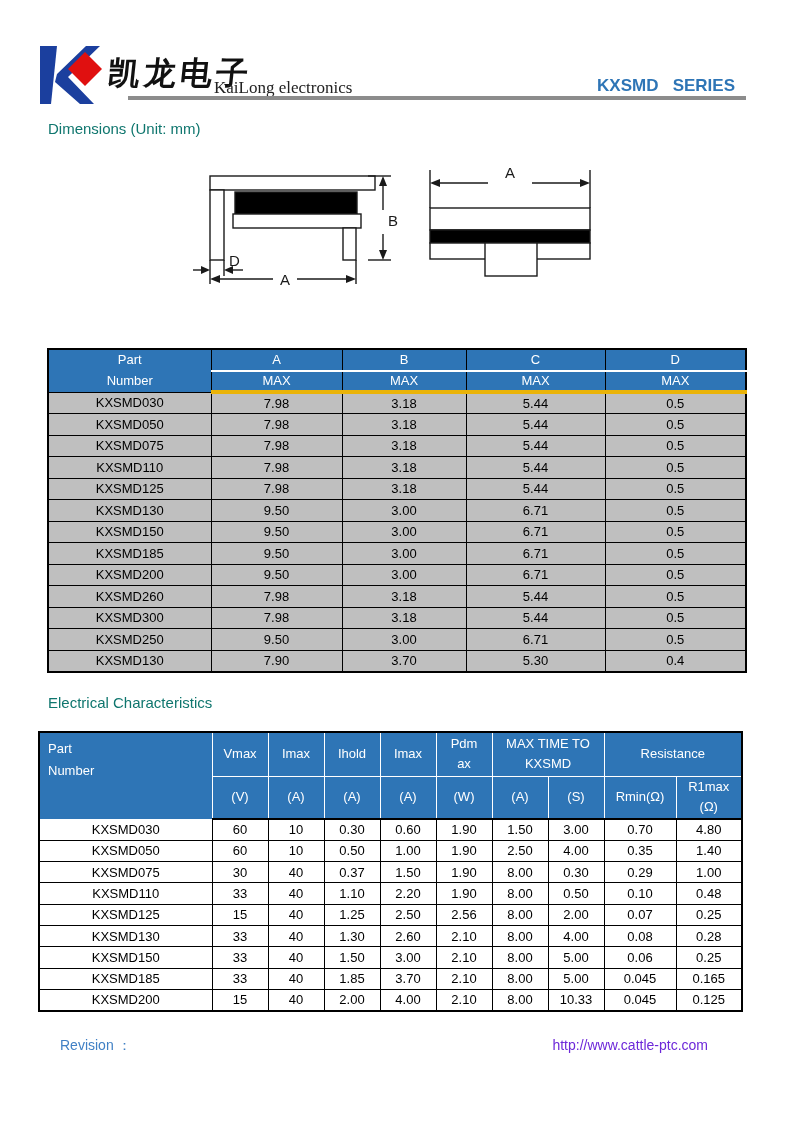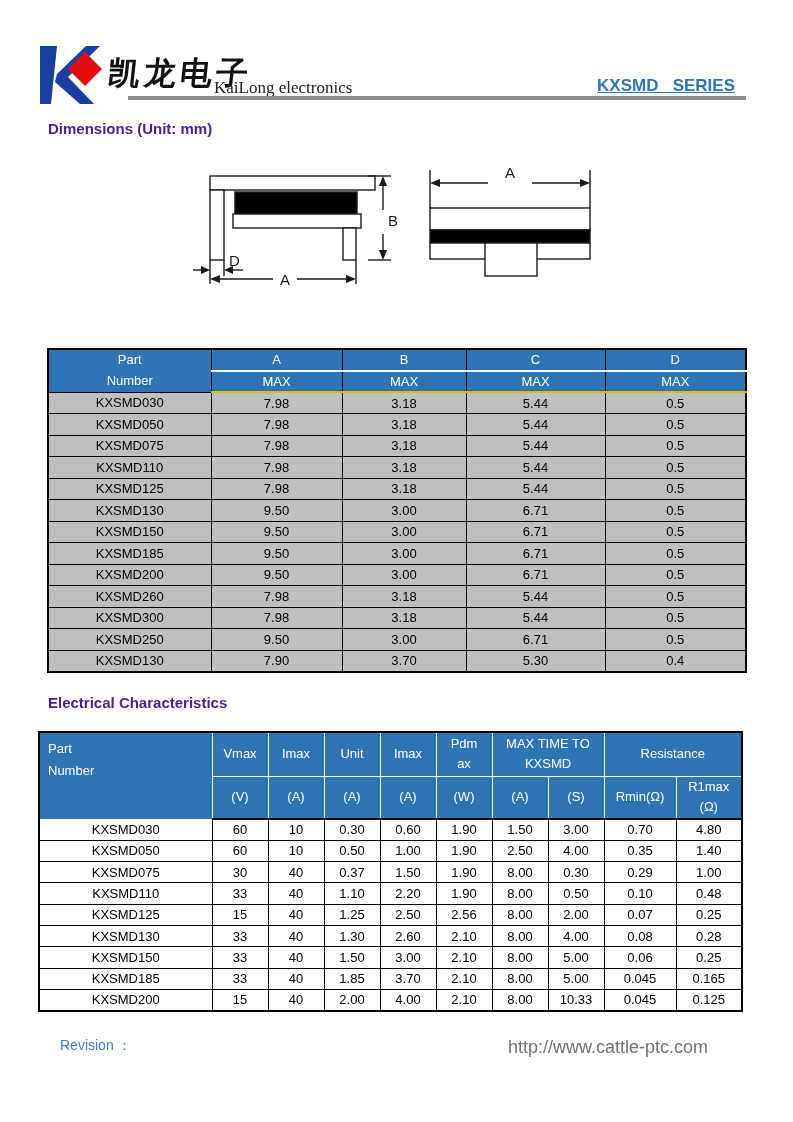--- a/index.html
+++ b/index.html
@@ -21,31 +21,30 @@
   }
   .logo-en {
     position: absolute; left: 214px; top: 78px;
     font-size: 17px; color: #222;
     font-family: Liberation Serif, serif;
   }
   .series-title {
     position: absolute; right: 58px; top: 76px;
     font-size: 17px; font-weight: bold; color: #2E75B6;
     white-space: pre;
-    text-decoration: underline;
   }
   .header-rule {
     position: absolute; left: 128px; top: 96px;
     width: 618px; height: 4px; background: #8c8c8c;
   }
 
   
   .section-title {
     position: absolute; left: 48px;
-    font-size: 15px; font-weight: bold; color: #4c1d95;
+    font-size: 15px; font-weight: normal; color: #0f766e;
   }
   .t-dim { top: 120px; }
   .t-elec { top: 694px; }
 
   
   .drawing { position: absolute; left: 185px; top: 158px; }
   .drawing text { font-family: "Liberation Sans", sans-serif; font-size: 15px; fill: #1a1a1a; }
 
   
   table { border-collapse: collapse; table-layout: fixed; }
@@ -55,21 +54,21 @@
   .dims-table {
     position: absolute; left: 47px; top: 348px;
     width: 698px; border: 2px solid #000;
     font-size: 13px;
   }
   .dims-table th {
     background: #2E75B6; color: #fff; font-weight: normal;
     border: 1px solid #000; height: 21px; text-align: center;
   }
   .dims-table thead tr:first-child th.sub-sep { border-bottom: 2px solid #fff; }
-  .dims-table thead tr:last-child th { border-bottom: 2px solid #eab308; margin-left: 20px; }
+  .dims-table thead tr:last-child th { border-bottom: 4px solid #eab308; margin-left: 20px; }
   .dims-table th.part-h { line-height: 1.6; }
   .dims-table td {
     background: #BFBFBF; color: #000;
     border: 1px solid #000; height: 21.5px; text-align: center;
   }
 
   
   .elec-table {
     position: absolute; left: 38px; top: 731px;
     width: 703px; border: 2px solid #000;
@@ -90,21 +89,21 @@
     border: 1px solid #000; height: 21.3px; text-align: center;
   }
 
   
   .footer-revision {
     position: absolute; left: 48px; top: 1037px;
     font-size: 14px; color: #4080C5; margin-left: 12px;
   }
   .footer-url {
     position: absolute; right: 85px; top: 1037px;
-    font-size: 18px; color: #737373; text-decoration: none;
+    font-size: 14px; color: #6d28d9; text-decoration: none;
   }
 </style>
 </head>
 <body>
 
 <div class="page">
 
   <div class="logo-icon">
     <svg width="66" height="58" viewBox="0 0 66 58">
       <polygon points="0,0 17,0 11,58 0,58" fill="#1B3F9E"></polygon>
@@ -307,21 +306,21 @@
         <col style="width:66px">
     </colgroup>
     <thead>
       <tr>
         <th class="part-h" rowspan="2">
           <span>Part</span><br>
           <span>Number</span>
         </th>
         <th>Vmax</th>
         <th>Imax</th>
-        <th>Unit</th>
+        <th>Ihold</th>
         <th>Imax</th>
         <th>
           <span>Pdm</span><br>
           <span>ax</span>
         </th>
         <th colspan="2">
           <span>MAX TIME TO</span><br>
           <span>KXSMD</span>
         </th>
         <th colspan="2">Resistance</th>

